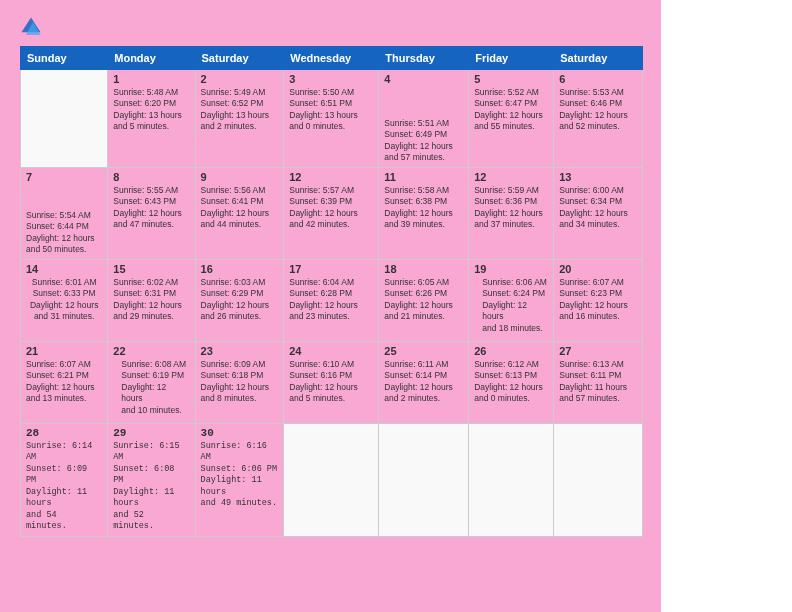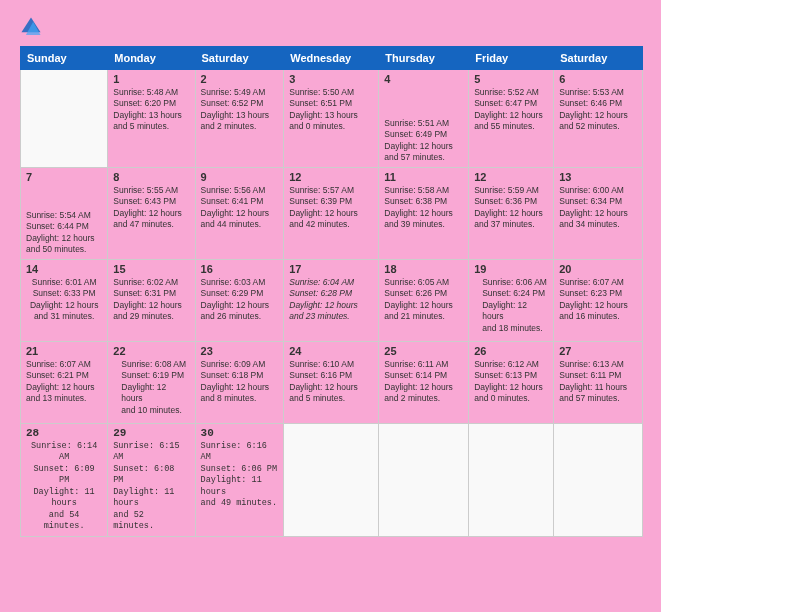--- a/index.html
+++ b/index.html
@@ -241,21 +241,21 @@
           </td>
           <td>
             <span class="day-number">16</span>
             <div class="day-info" style="white-space: pre-line;">Sunrise: 6:03 AM
 Sunset: 6:29 PM
 Daylight: 12 hours
 and 26 minutes.</div>
           </td>
           <td>
             <span class="day-number">17</span>
-            <div class="day-info" style="white-space: pre-line; font-style: italic;">Sunrise: 6:04 AM
+            <div class="day-info" style="white-space: pre-line;">Sunrise: 6:04 AM
 Sunset: 6:28 PM
 Daylight: 12 hours
 and 23 minutes.</div>
           </td>
           <td>
             <span class="day-number">18</span>
             <div class="day-info" style="white-space: pre-line;">Sunrise: 6:05 AM
 Sunset: 6:26 PM
 Daylight: 12 hours
 and 21 minutes.</div>
@@ -322,21 +322,21 @@
             <span class="day-number">27</span>
             <div class="day-info" style="white-space: pre-line;">Sunrise: 6:13 AM
 Sunset: 6:11 PM
 Daylight: 11 hours
 and 57 minutes.</div>
           </td>
         </tr>
         <tr class="last-row">
           <td>
             <span class="day-number">28</span>
-            <div class="day-info" style="white-space: pre-line; text-align: center;">Sunrise: 6:14 AM
+            <div class="day-info" style="white-space: pre-line;">Sunrise: 6:14 AM
 Sunset: 6:09 PM
 Daylight: 11 hours
 and 54 minutes.</div>
           </td>
           <td>
             <span class="day-number">29</span>
             <div class="day-info" style="white-space: pre-line;">Sunrise: 6:15 AM
 Sunset: 6:08 PM
 Daylight: 11 hours
 and 52 minutes.</div>

